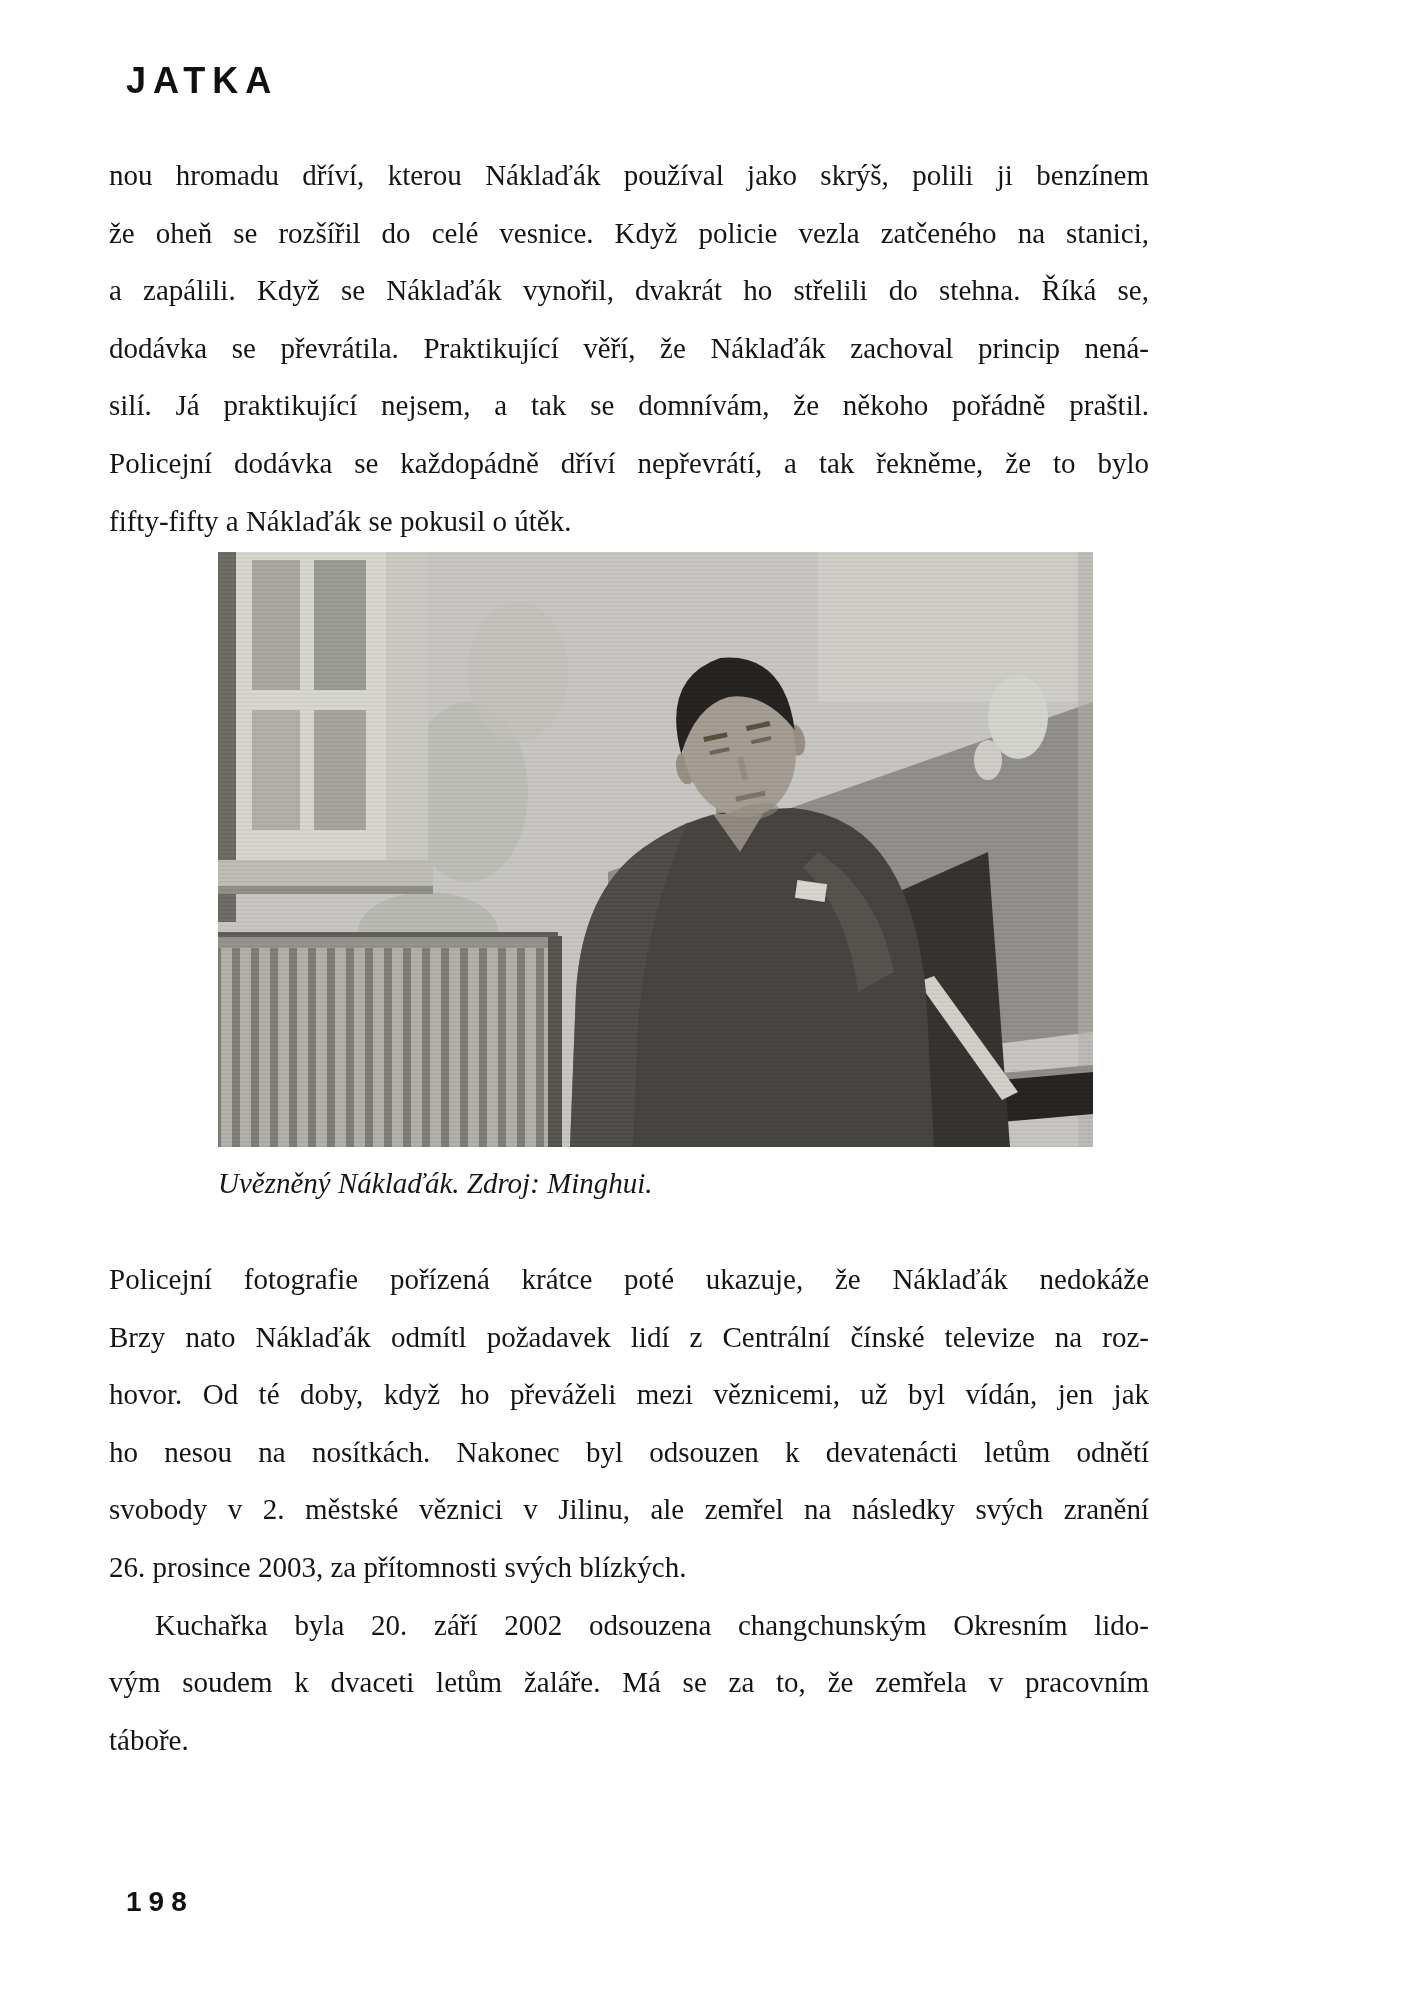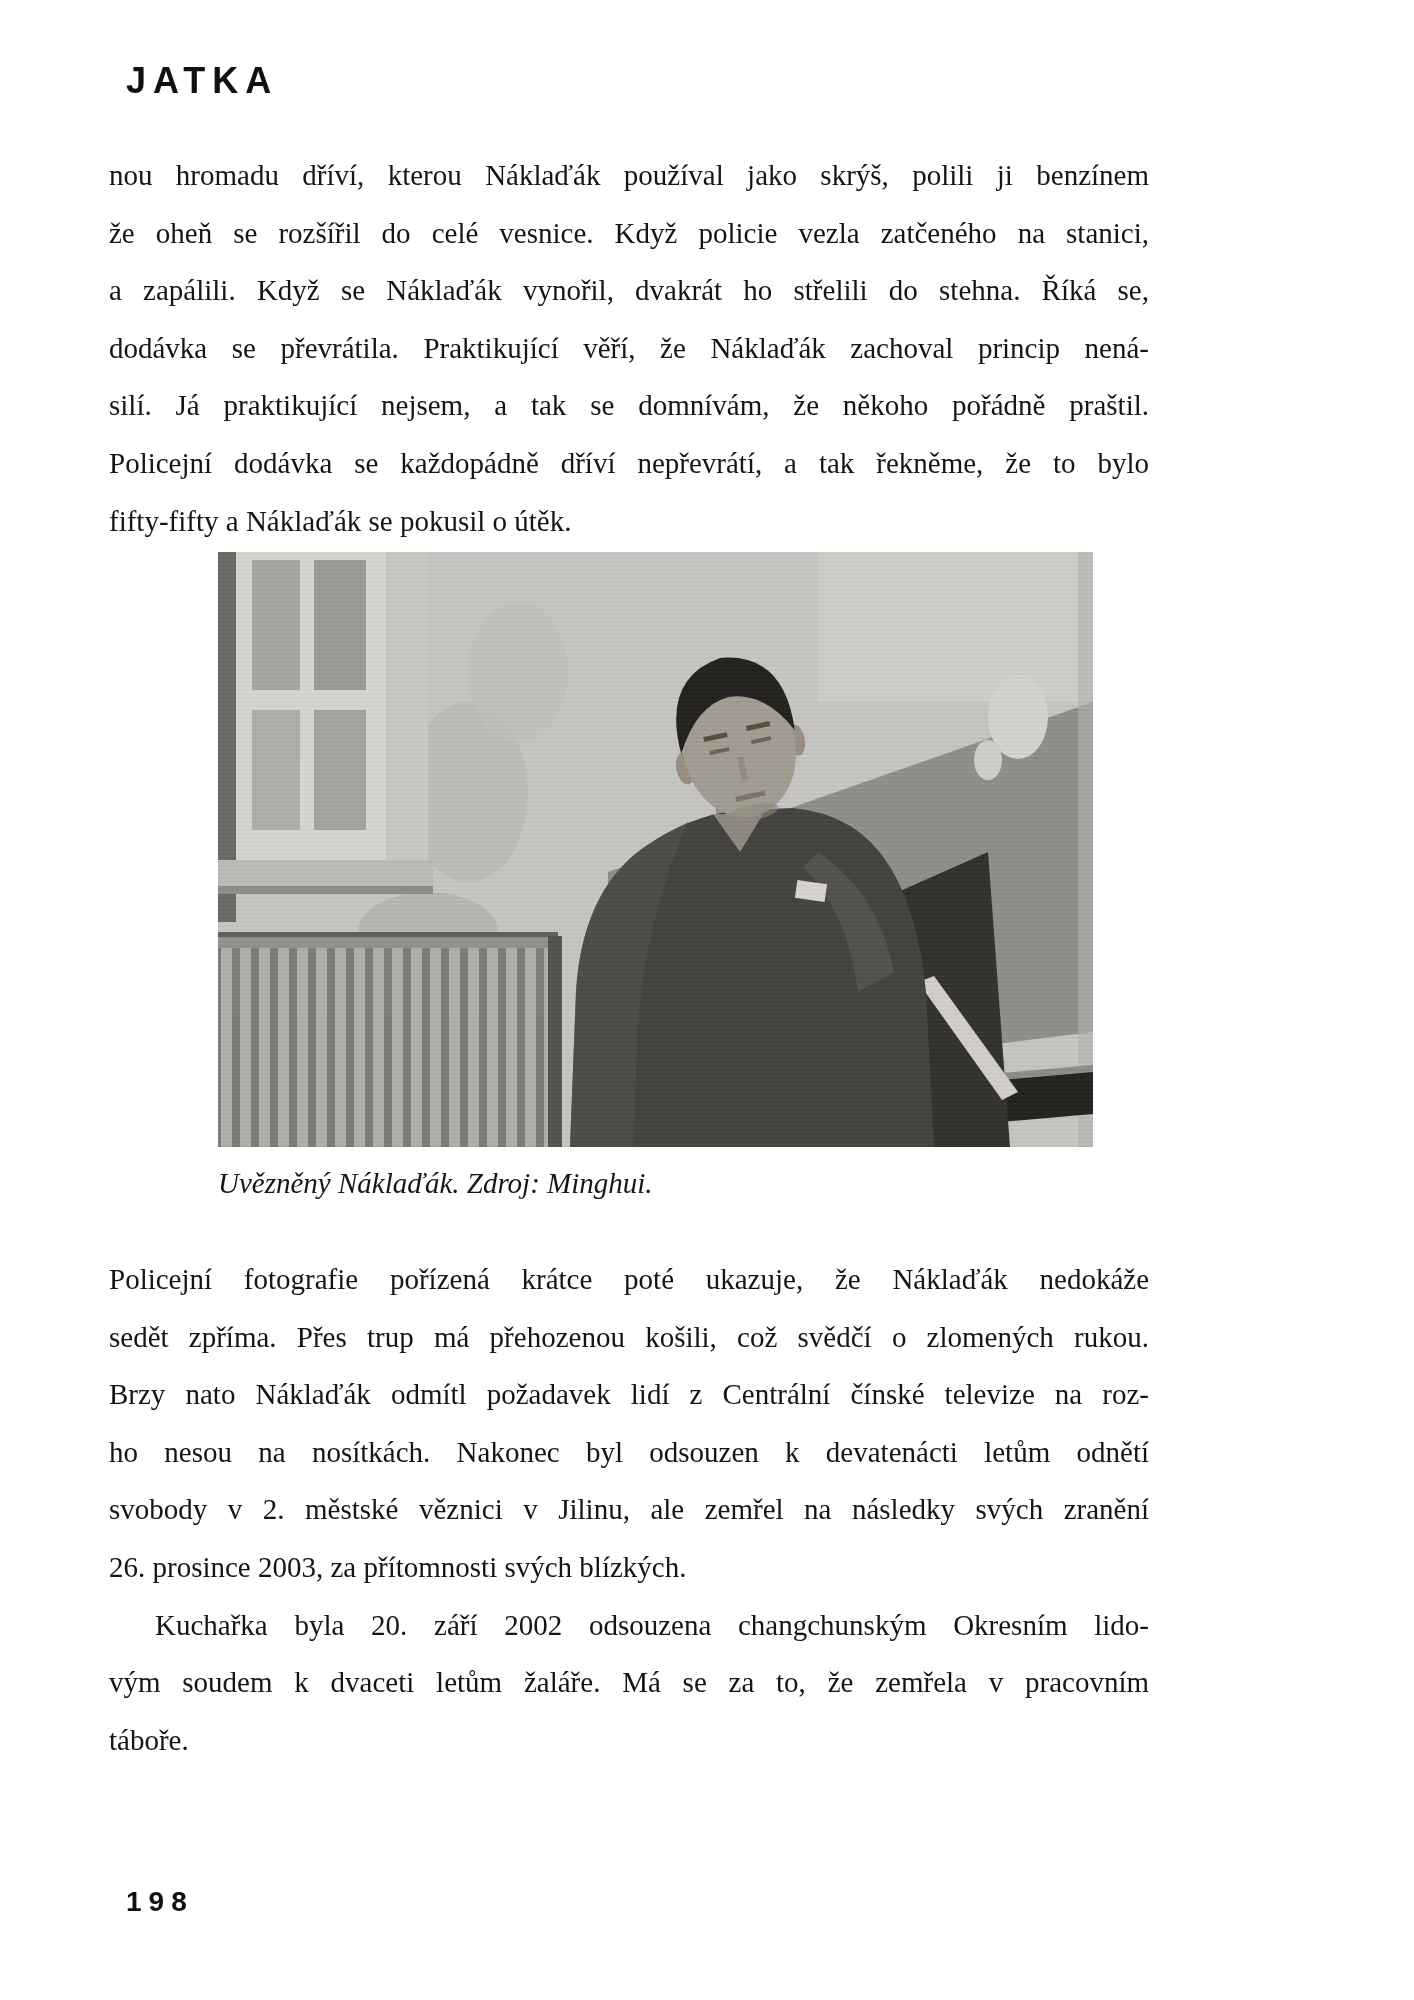--- a/index.html
+++ b/index.html
@@ -170,22 +170,22 @@
           </g>
         </g>
       </svg>
     </div>
     <figcaption>Uvězněný Náklaďák. Zdroj: Minghui.</figcaption>
   </figure>
 
   <div class="column" id="col-bottom">
       <div>
         <div class="line">Policejní fotografie pořízená krátce poté ukazuje, že Náklaďák nedokáže</div>
-        <div class="line">sedět zpříma. Přes trup má přehozenou košili, což svědčí o zlomených rukou.</div>
         <div class="line">Brzy nato Náklaďák odmítl požadavek lidí z Centrální čínské televize na roz-</div>
+        <div class="line">hovor. Od té doby, když ho převáželi mezi věznicemi, už byl vídán, jen jak</div>
         <div class="line">ho nesou na nosítkách. Nakonec byl odsouzen k devatenácti letům odnětí</div>
         <div class="line">svobody v 2. městské věznici v Jilinu, ale zemřel na následky svých zranění</div>
         <div class="line last">26. prosince 2003, za přítomnosti svých blízkých.</div>
       </div>
       <div>
         <div class="line indent">Kuchařka byla 20. září 2002 odsouzena changchunským Okresním lido-</div>
         <div class="line">vým soudem k dvaceti letům žaláře. Má se za to, že zemřela v pracovním</div>
         <div class="line last">táboře.</div>
       </div>
     </div>

